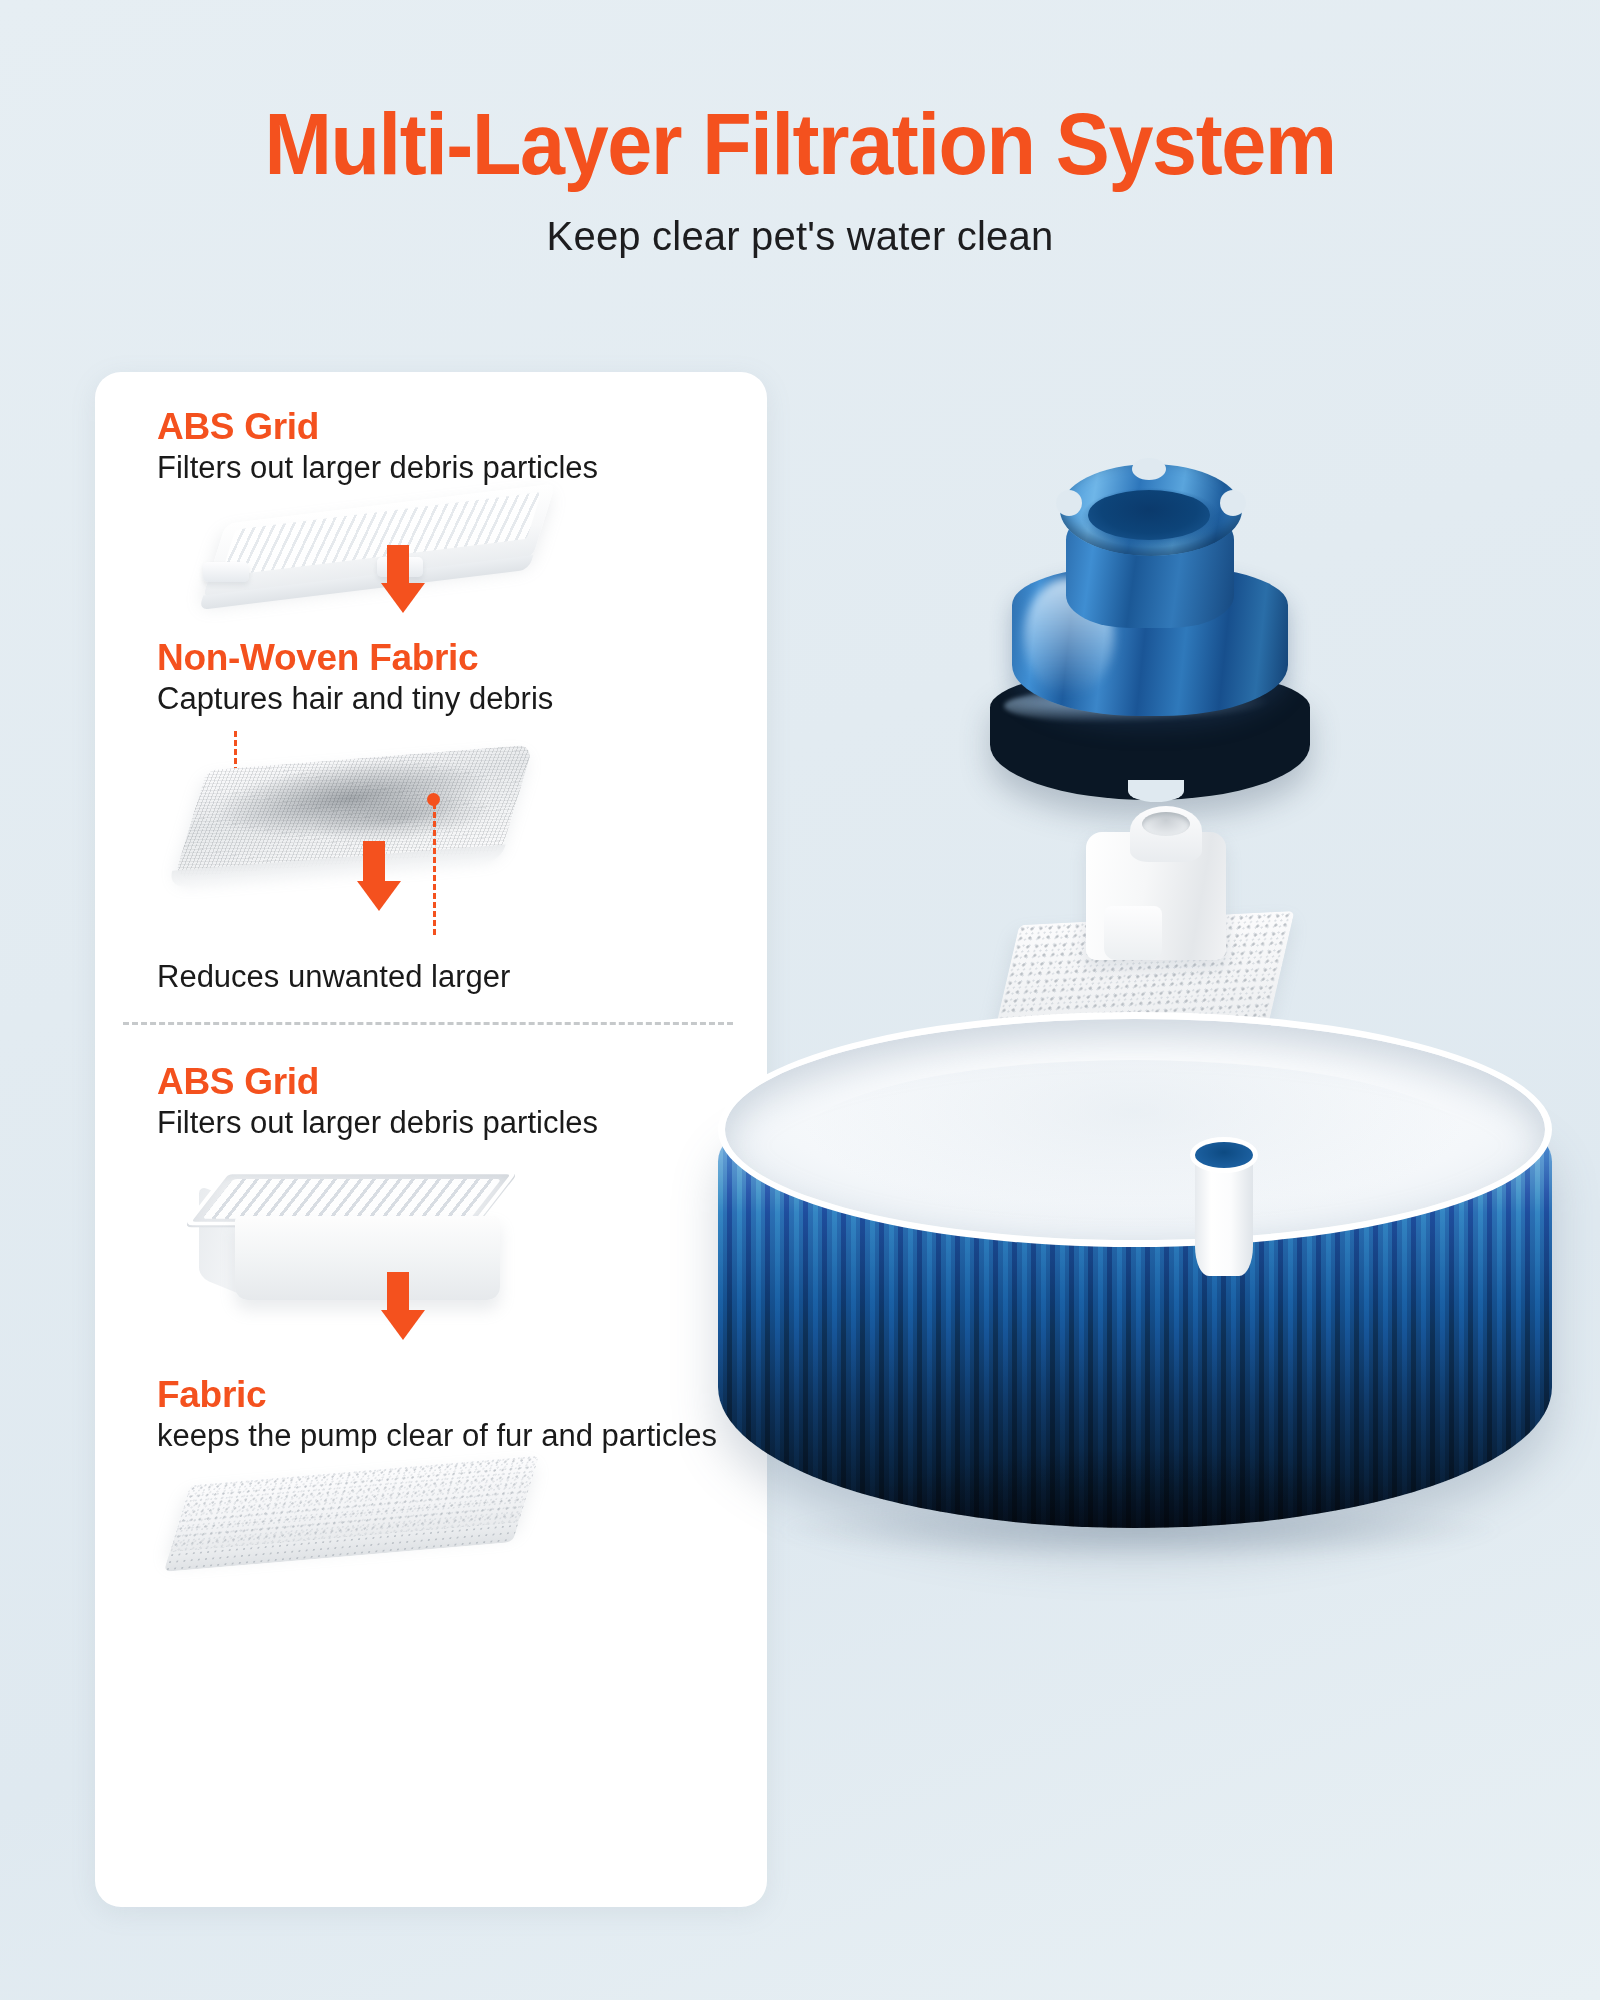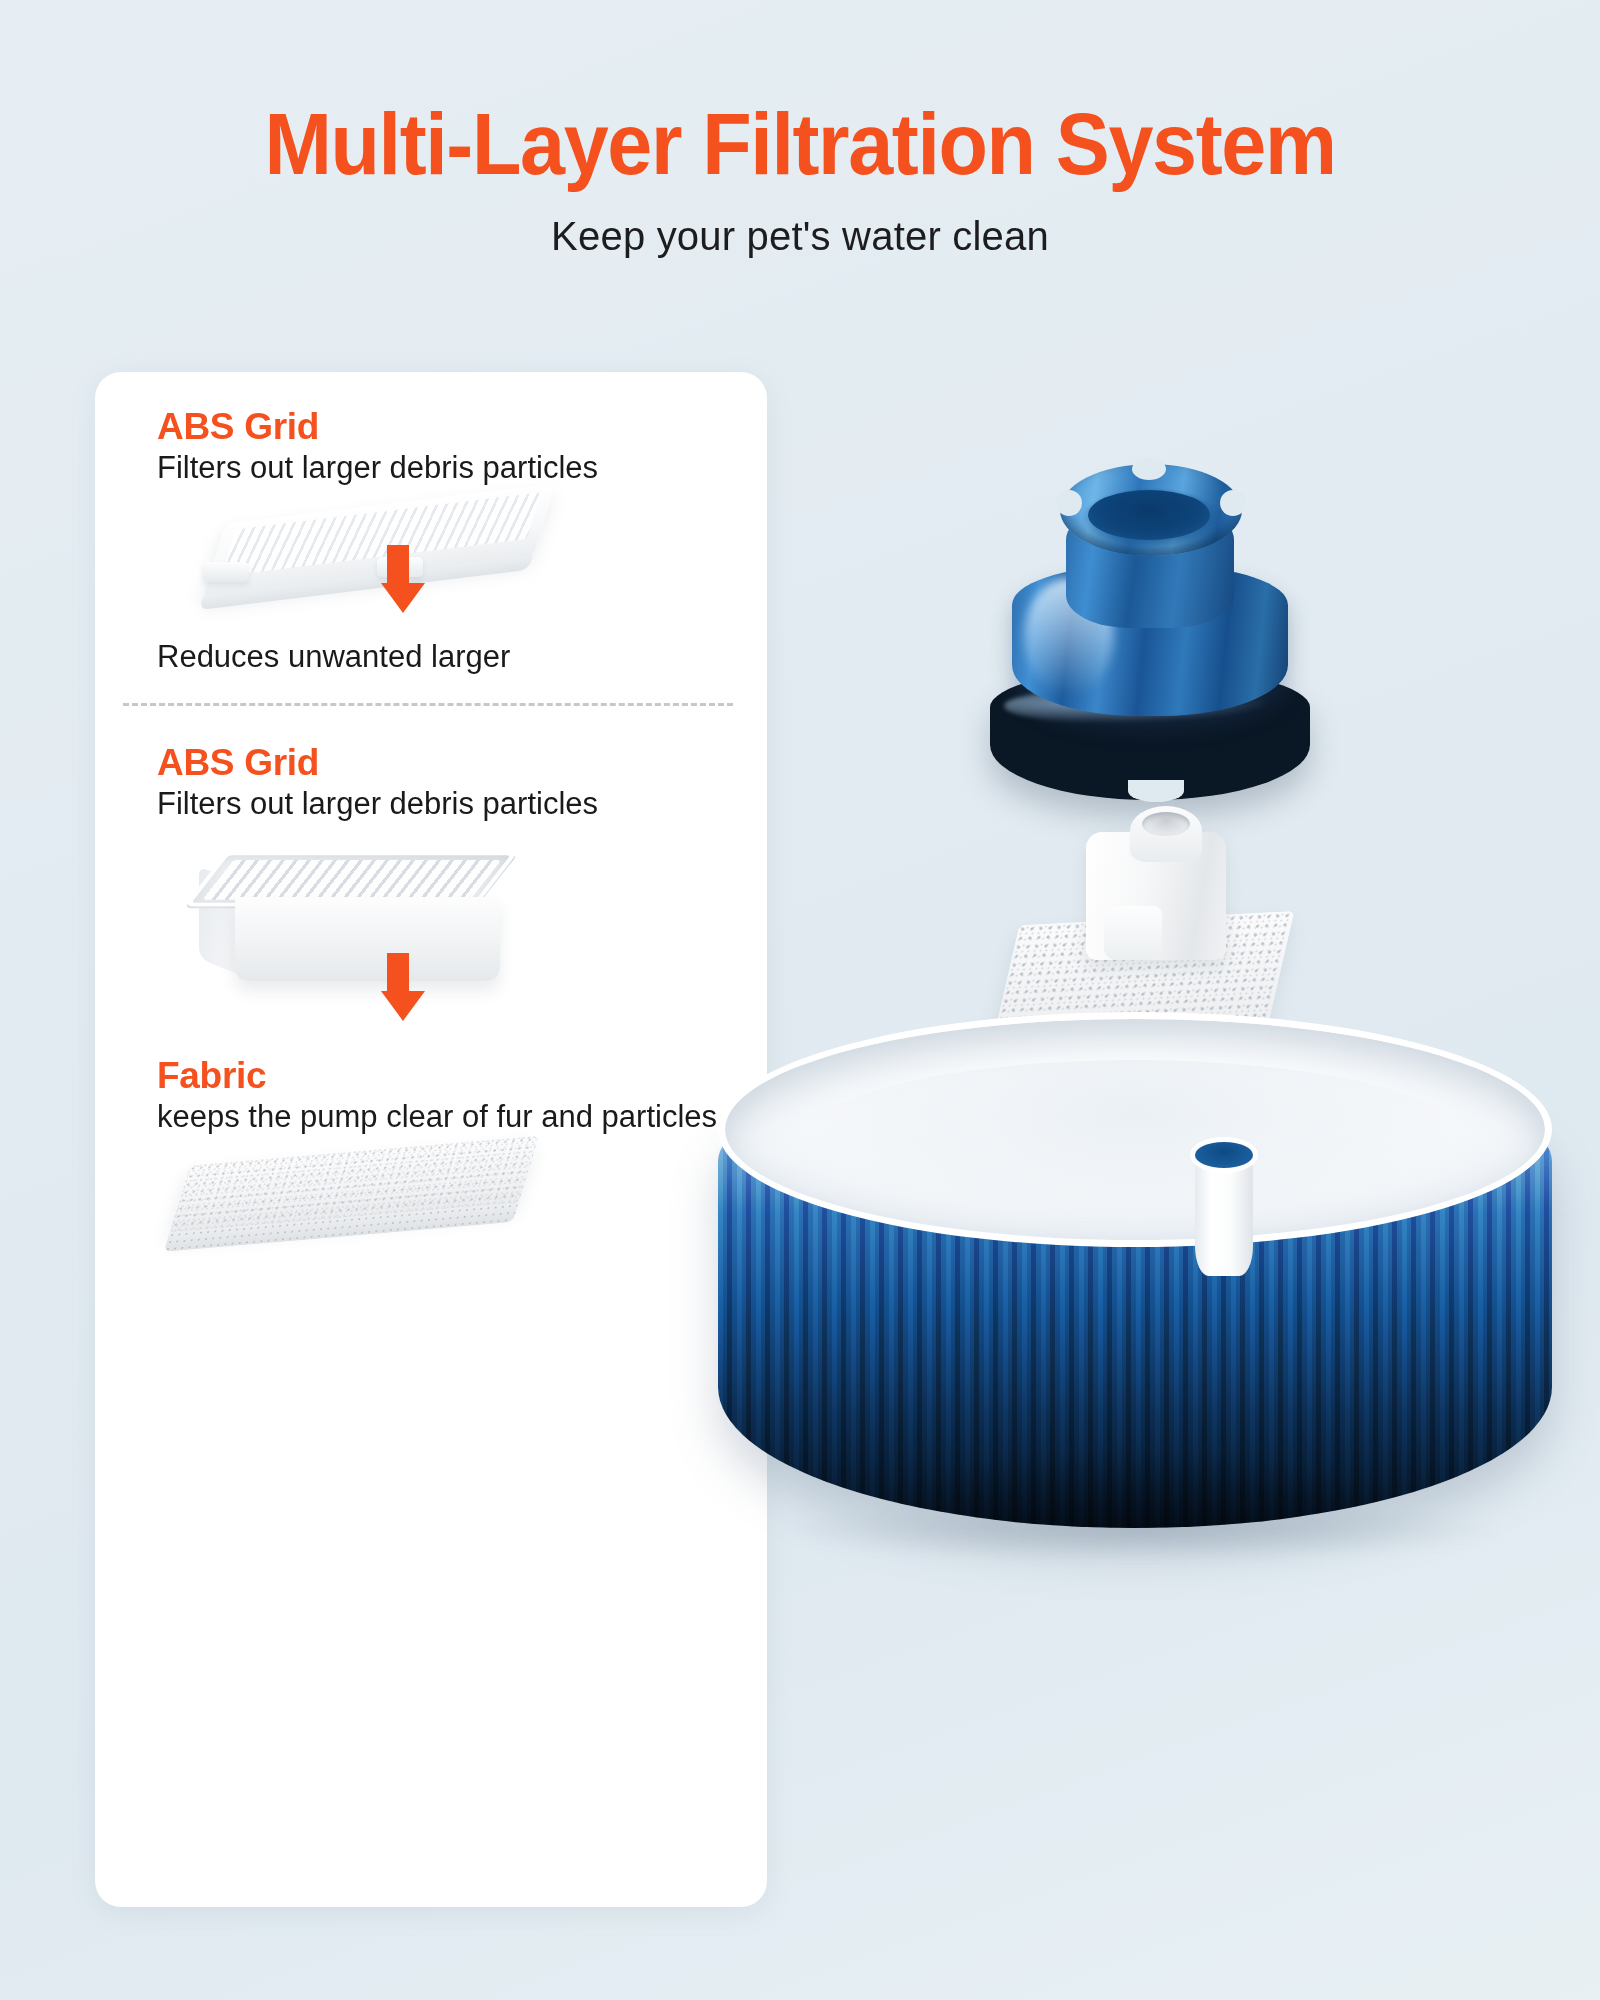--- a/index.html
+++ b/index.html
@@ -440,39 +440,56 @@
     border-radius: 50%;
     background: radial-gradient(ellipse at 50% 50%, rgba(120,140,158,.30), rgba(120,140,158,0) 72%);
     filter: blur(6px);
   }
 </style>
 </head>
 <body>
 
 <div class="header">
   <div class="title">Multi-Layer Filtration System</div>
-  <div class="subtitle">Keep your pet's water clean</div>
+  <div class="subtitle">Keep clear pet's water clean</div>
 </div>
 
 <div class="filter-card">
 
   <div class="layer">
     <div class="layer-title">ABS Grid</div>
     <div class="layer-desc">Filters out larger debris particles</div>
     <div class="art" style="height:150px">
       <div class="grid-panel"></div>
       <div class="grid-tab" style="left:74px; top:75px;"></div>
       <div class="grid-tab" style="left:248px; top:70px;"></div>
       <div class="arrow-down" style="left:252px; top:58px;">
         <div class="shaft" style="height:38px"></div>
         <div class="head"></div>
       </div>
     </div>
   </div>
 
+  <div class="layer">
+    <div class="layer-title">Non-Woven Fabric</div>
+    <div class="layer-desc">Captures hair and tiny debris</div>
+    <div class="art" style="height:238px">
+
+      <div class="callout-line" style="left:105px; top:12px; height:78px;"></div>
+      <div class="callout-dot" style="left:99px; top:86px;"></div>
+      <div class="fabric"></div>
+
+      <div class="callout-dot" style="left:298px; top:74px;"></div>
+      <div class="callout-line" style="left:304px; top:84px; height:132px;"></div>
+      <div class="arrow-down" style="left:228px; top:122px;">
+        <div class="shaft" style="height:40px"></div>
+        <div class="head"></div>
+      </div>
+    </div>
+  </div>
 
   <div class="layer">
     <div class="layer-desc">Reduces unwanted larger</div>
   </div>
   <div class="divider"></div>
 
   <div class="layer" style="margin-top:36px">
     <div class="layer-title">ABS Grid</div>
     <div class="layer-desc">Filters out larger debris particles</div>
     <div class="art" style="height:232px">

